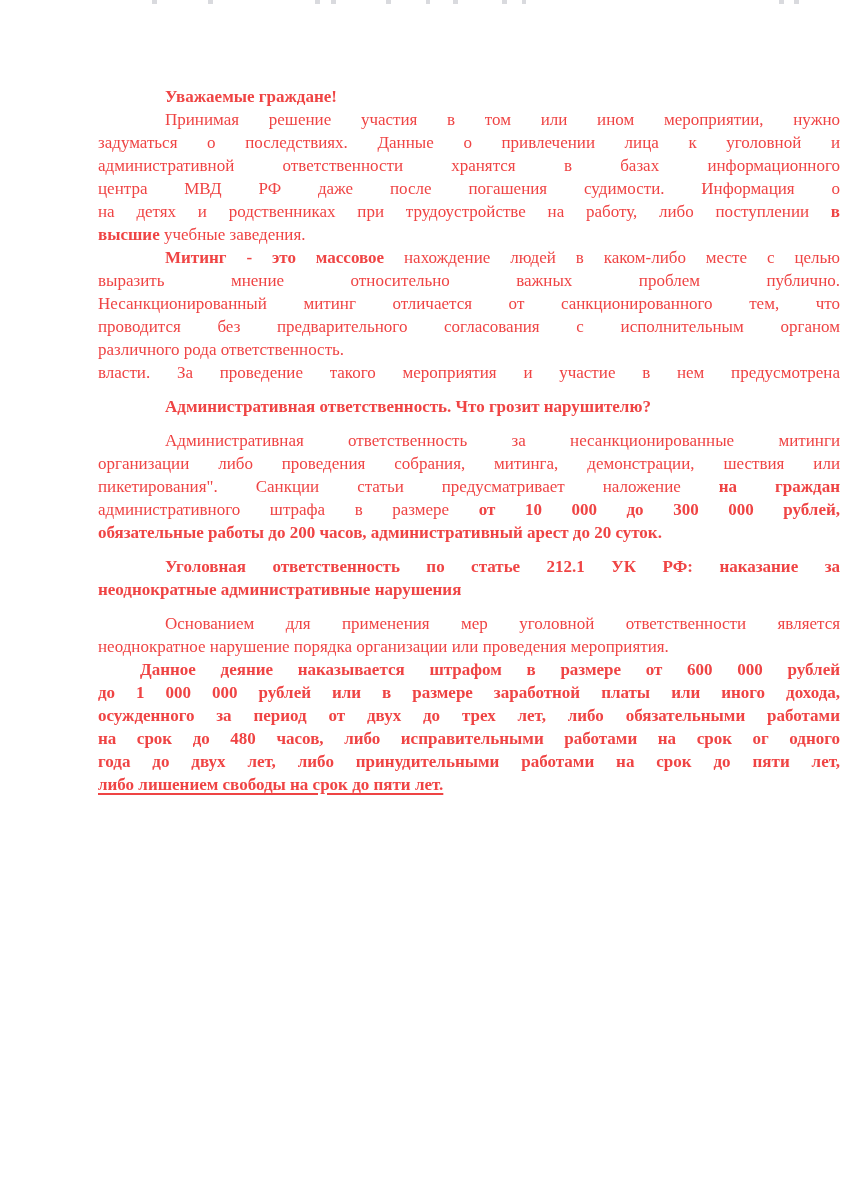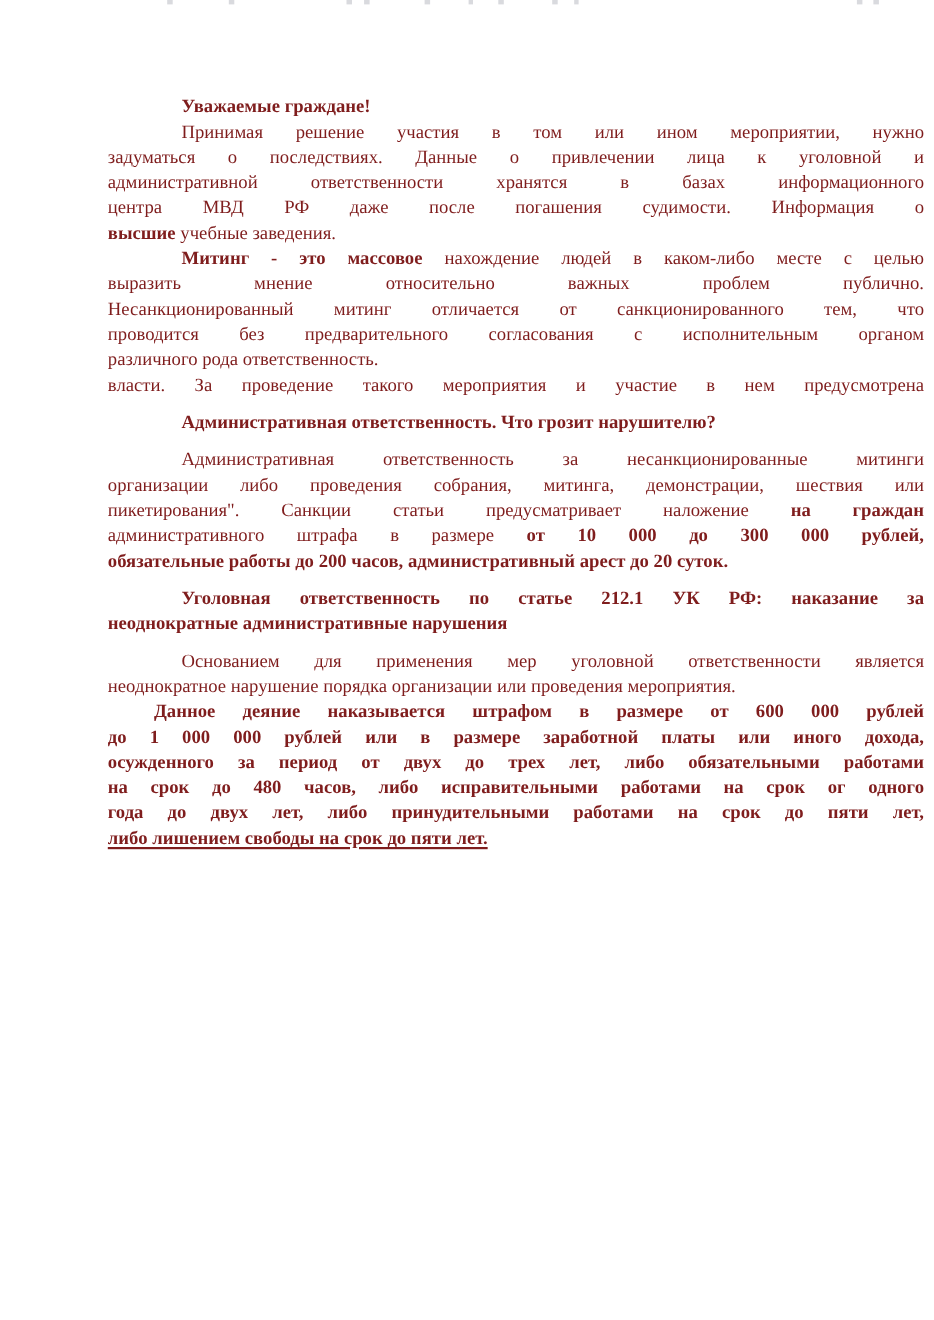--- a/index.html
+++ b/index.html
@@ -3,21 +3,21 @@
 <meta charset="utf-8">
 <style>
   html, body { margin: 0; padding: 0; background: #ffffff; }
   .page {
     position: relative;
     width: 849px;
     height: 1200px;
     background: #ffffff;
     overflow: hidden;
     font-family: "Liberation Serif", "DejaVu Serif", serif;
-    color: #7f1d1d;
+    color: #ef4444;
   }
   .content {
     position: absolute;
     left: 98px;
     top: 85px;
     width: 742px;
     font-size: 17px;
     line-height: 23px;
   }
   .paragraph { margin: 0; }
@@ -57,20 +57,21 @@
     </div>
   <div class="content">
       <div class="paragraph">
         <div class="line last indent"><span class="b">Уважаемые граждане!</span></div>
       </div>
       <div class="paragraph">
         <div class="line indent"><span>Принимая решение участия в том или ином мероприятии, нужно</span></div>
         <div class="line"><span>задуматься о последствиях. Данные о привлечении лица к уголовной и</span></div>
         <div class="line"><span>административной ответственности хранятся в базах информационного</span></div>
         <div class="line"><span>центра МВД РФ даже после погашения судимости. Информация о</span></div>
+        <div class="line"><span>на детях и родственниках при трудоустройстве на работу, либо поступлении </span><span class="b">в</span></div>
         <div class="line last"><span class="b">высшие</span><span> учебные заведения.</span></div>
       </div>
       <div class="paragraph">
         <div class="line indent"><span class="b">Митинг - это массовое</span><span> нахождение людей в каком-либо месте с целью</span></div>
         <div class="line"><span>выразить мнение относительно важных проблем публично.</span></div>
         <div class="line"><span>Несанкционированный митинг отличается от санкционированного тем, что</span></div>
         <div class="line"><span>проводится без предварительного согласования с исполнительным органом</span></div>
         <div class="line last"><span>различного рода ответственность.</span></div>
         <div class="line"><span>власти. За проведение такого мероприятия и участие в нем предусмотрена</span></div>
       </div>

